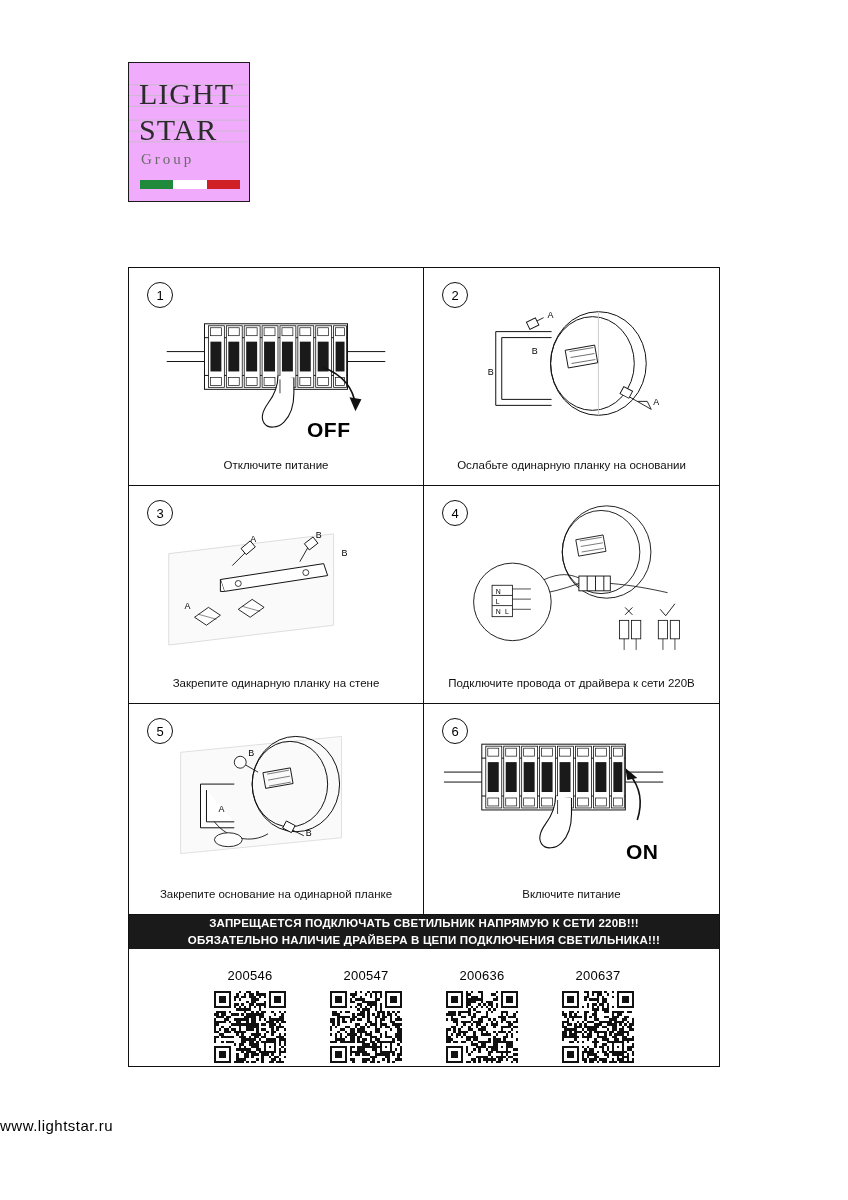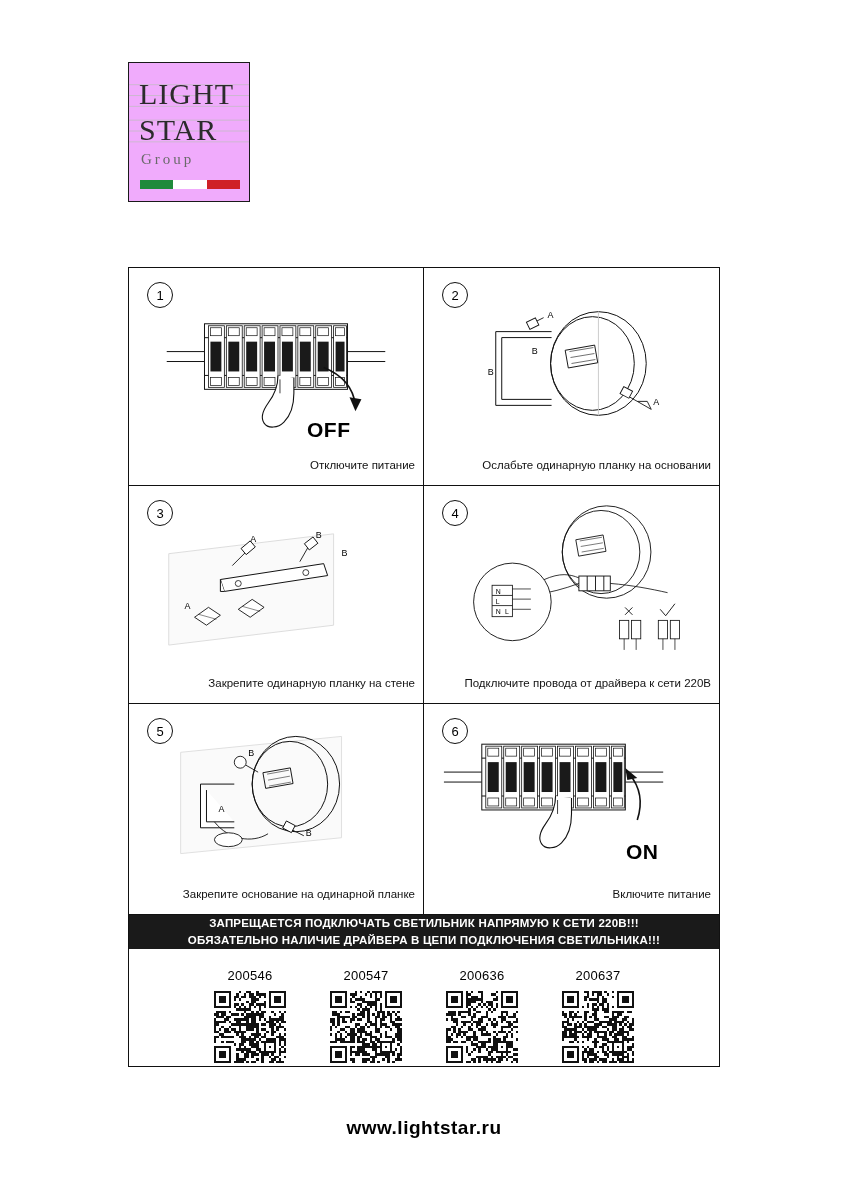--- a/index.html
+++ b/index.html
@@ -117,21 +117,21 @@
     border: 1px solid #111;
     border-radius: 50%;
     font-size: 13px;
     display: flex; align-items: center; justify-content: center;
     background: #fff;
   }
   .cap {
     position: absolute;
     left: 0; right: 0;
     bottom: 14px;
-    text-align: right;
+    text-align: center;
     font-size: 11.5px;
     color: #111;
     padding: 0 8px;
   }
   .cell .art {
     position: absolute;
     left: 0; right: 0; top: 18px; bottom: 42px;
   }
   .cell .art svg { width: 100%; height: 100%; display: block; }
 
@@ -178,23 +178,23 @@
     margin-bottom: 8px;
     letter-spacing: 0.3px;
   }
   .qr-img { width: 72px; height: 72px; margin: 0 auto; display: block; }
 
   
   .footer {
     position: absolute;
     left: 0; top: 1117px;
     width: 100%;
-    text-align: center;
-    font-size: 19px;
-    font-weight: bold;
+    text-align: left;
+    font-size: 15px;
+    font-weight: normal;
     letter-spacing: 0.5px;
   }
 
   .sq { shape-rendering: crispEdges; }
 </style>
 </head>
 <body>
 
 <div class="header">
 

